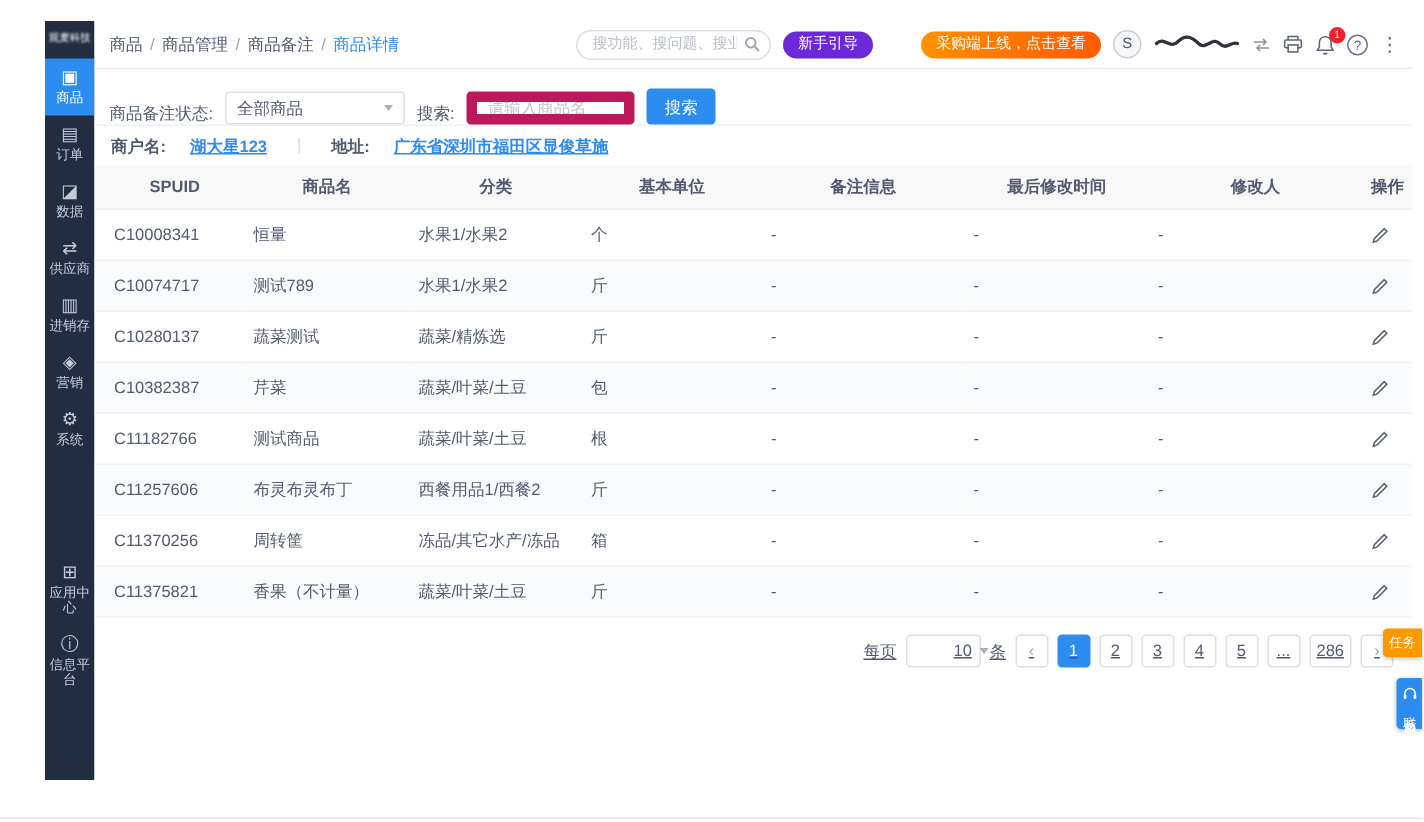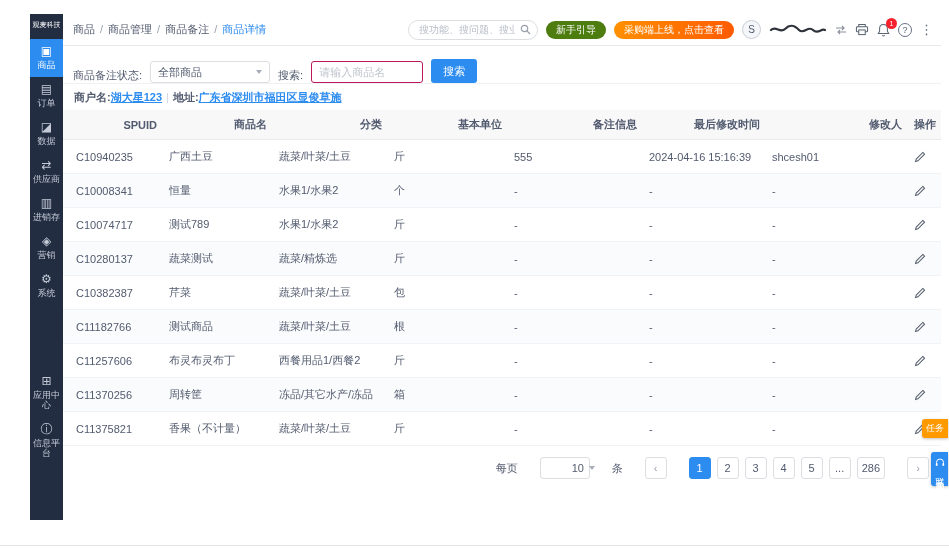--- a/index.html
+++ b/index.html
@@ -25,48 +25,48 @@
   .breadcrumb { display:flex; align-items:center; font-size:11px; color:#515a6e; white-space:nowrap; }
   .crumb { cursor:pointer; }
   .crumb + .crumb::before { content:"/"; margin:0 5px; color:#9aa1ad; }
   .crumb.active { color:#2d8cf0; }
   .top-right { margin-left:auto; display:flex; align-items:center; gap:8px; }
   .search-wrap { position:relative; }
   .search-input { width:130px; height:20px; border:1px solid #dcdee2; border-radius:10px; font-size:10px; padding:0 22px 0 10px; color:#515a6e; outline:none; }
   .search-input::placeholder { color:#b8bec8; }
   .search-icon { position:absolute; right:7px; top:5px; }
   .pill { height:18px; line-height:18px; border-radius:9px; color:#fff; font-size:10px; padding:0 10px; border:none; cursor:pointer; white-space:nowrap; }
-  .pill.guide { background:#4d7c0f; }
-  .pill.promo { background:linear-gradient(90deg,#ff9000,#ff5a00); }
+  .pill.guide { background:#6d28d9; }
+  .pill.promo { background:linear-gradient(90deg,#ff9000,#ff5a00);margin-left:24px; }
   .avatar { width:19px; height:19px; border-radius:50%; border:1px solid #c8cdd6; background:#f4f6f9; color:#515a6e; font-size:10px; display:flex; align-items:center; justify-content:center; cursor:pointer; flex-shrink:0; }
   .icon-btn { background:none; border:none; cursor:pointer; display:flex; align-items:center; padding:0; position:relative; color:#5a6472; }
   .badge { position:absolute; top:-5px; right:-7px; min-width:11px; height:11px; border-radius:6px; background:#f5222d; color:#fff; font-size:7px; line-height:11px; text-align:center; padding:0 2px; }
   .help-circle { width:14px; height:14px; border:1px solid #6a7383; border-radius:50%; font-size:9px; line-height:12px; text-align:center; color:#5a6472; }
   .kebab { font-size:13px; color:#5a6472; line-height:13px; }
 
   .filterbar { height:38px; display:flex; align-items:flex-end; gap:8px; padding:0 10px; border-bottom:1px solid #f0f1f3; font-size:11px; color:#515a6e; flex-shrink:0; }
   .select { height:22px; border:1px solid #dcdee2; border-radius:3px; display:flex; align-items:center; justify-content:space-between; padding:0 7px; cursor:pointer; background:#fff; gap:5px; }
   .select.status { width:120px; }
   .chev { width:0; height:0; border-left:3.5px solid transparent; border-right:3.5px solid transparent; border-top:4px solid #a7adb8; }
-  .text-input { width:112px; height:22px; border:1px solid #be185d; border-radius:3px; font-size:11px; padding:0 7px; color:#515a6e; outline:none; }
+  .text-input { width:112px; height:22px; border:7px solid #be185d; border-radius:3px; font-size:11px; padding:0 7px; color:#515a6e; outline:none; }
   .text-input::placeholder { color:#c0c4cc; }
   .btn-primary { height:24px; padding:0 12px; background:#2d8cf0; color:#fff; border:none; border-radius:3px; font-size:11px; cursor:pointer; }
 
-  .merchantbar { height:26px; display:flex; align-items:center; gap:0; padding:0 11px; font-size:11px; color:#515a6e; font-weight:bold; flex-shrink:0; }
+  .merchantbar { height:26px; display:flex; align-items:center; gap:16px; padding:0 11px; font-size:11px; color:#515a6e; font-weight:bold; flex-shrink:0; }
   .merchantbar .link { color:#2d8cf0; cursor:pointer;text-decoration:underline; }
   .merchantbar .bar { color:#d3d7de; font-weight:normal; margin:0 4px; }
 
   table { width:100%; border-collapse:collapse; table-layout:fixed; font-size:11px; color:#515a6e; }
-  thead th { background:#f8f8f9; text-align:right; font-weight:bold; padding:7px 6px; border-bottom:1px solid #e8eaec; white-space:nowrap; overflow:hidden; }
+  thead th { background:#f8f8f9; text-align:center; font-weight:bold; padding:7px 6px; border-bottom:1px solid #e8eaec; white-space:nowrap; overflow:hidden; }
   tbody td { padding:9px 6px; border-bottom:1px solid #f0f2f5; white-space:nowrap; overflow:hidden; text-overflow:ellipsis; }
   tbody tr:nth-child(even) { background:#fafbfc; }
   th:first-child, td:first-child { padding-left:13px; }
   .edit-btn { background:none; border:none; cursor:pointer; padding:0; display:inline-flex; vertical-align:middle; }
 
-  .pagination { display:flex; align-items:center; justify-content:flex-end; gap:22px; padding:11px 12px; font-size:11px; color:#515a6e; }
+  .pagination { display:flex; align-items:center; justify-content:flex-end; gap:6px; padding:11px 12px; font-size:11px; color:#515a6e;text-decoration:underline; }
   .select.perpage { width:50px;padding-left:31px; }
   .pages { display:flex; gap:6px; }
   .page-btn, .nav-btn { min-width:22px; height:22px; border:1px solid #dcdee2; background:#fff; border-radius:3px; font-size:11px; color:#515a6e; cursor:pointer; padding:0 4px; }
   .nav-btn { color:#9aa1ad; }
   .page-btn.active { background:#2d8cf0; border-color:#2d8cf0; color:#fff; }
 
   .task-tab { position:absolute; right:1px; top:419px; background:#ff9900; color:#fff; font-size:9px; padding:3px 4px; border-radius:3px 0 0 3px; cursor:pointer; box-shadow:0 1px 3px rgba(0,0,0,.25); }
   .service-tab { position:absolute; right:1px; top:452px; background:#2d8cf0; color:#fff; width:17px; padding:6px 0 8px; border-radius:3px 0 0 3px; display:flex; flex-direction:column; align-items:center; gap:3px; cursor:pointer; box-shadow:0 1px 3px rgba(0,0,0,.25); }
   .service-text { writing-mode:vertical-rl; font-size:9px; letter-spacing:2px; }
 </style>
@@ -225,36 +225,20 @@
               <th>分类</th>
               <th>基本单位</th>
               <th>备注信息</th>
               <th>最后修改时间</th>
               <th>修改人</th>
               <th>操作</th>
           </tr>
         </thead>
         <tbody>
 
-            <tr>
-              <td>C10940235</td>
-              <td>广西土豆</td>
-              <td>蔬菜/叶菜/土豆</td>
-              <td>斤</td>
-              <td>555</td>
-              <td>2024-04-16 15:16:39</td>
-              <td>shcesh01</td>
-              <td>
-                <button class="edit-btn">
-                  <svg width="12" height="12" viewBox="0 0 14 14">
-                    <path d="M10.3 1.7l2 2L4.6 11.4l-2.8.8.8-2.8z" fill="none" stroke="#57606e" stroke-width="1.2"></path>
-                  </svg>
-                </button>
-              </td>
-            </tr>
 
             <tr>
               <td>C10008341</td>
               <td>恒量</td>
               <td>水果1/水果2</td>
               <td>个</td>
               <td>-</td>
               <td>-</td>
               <td>-</td>
               <td>

